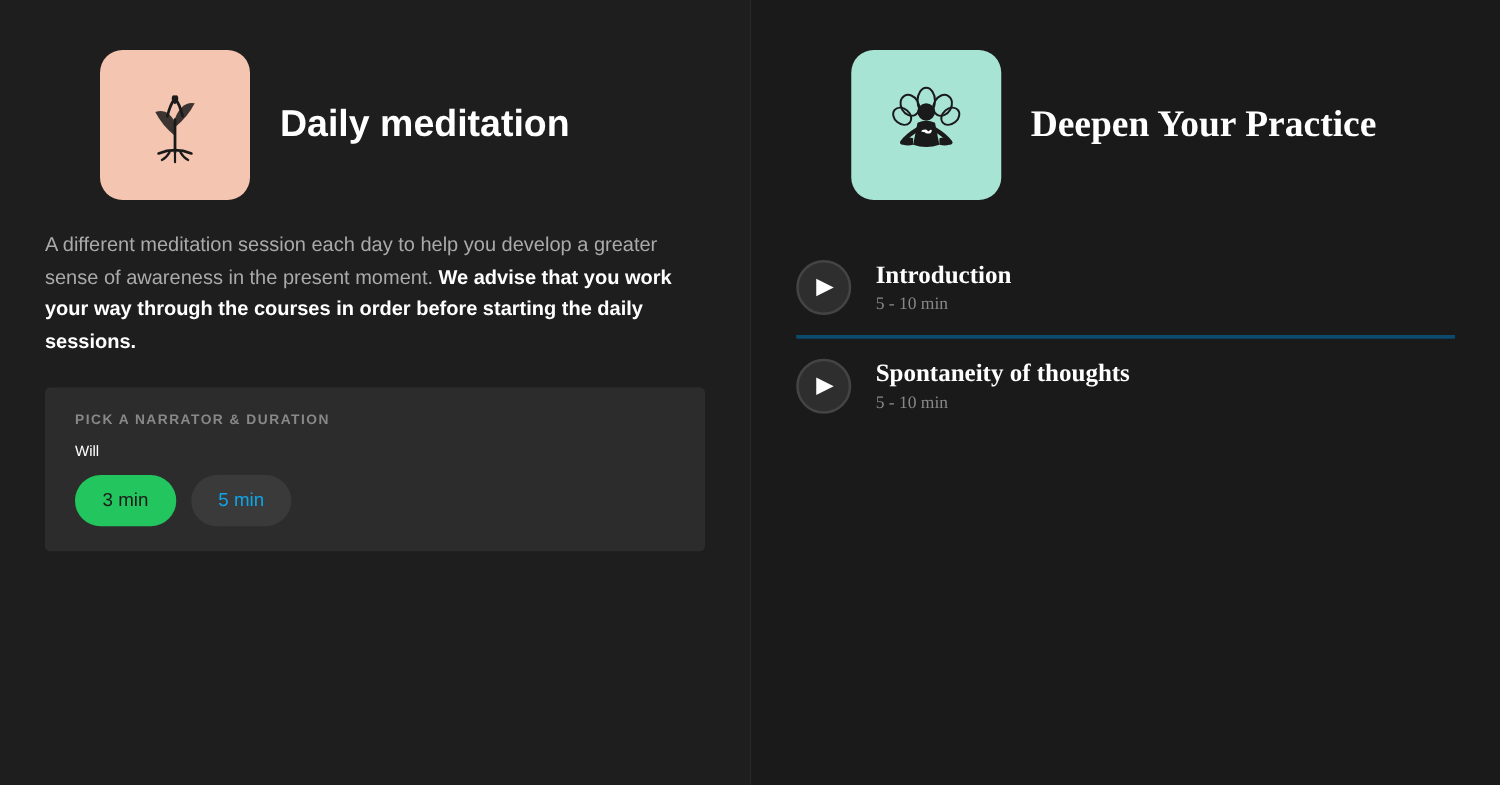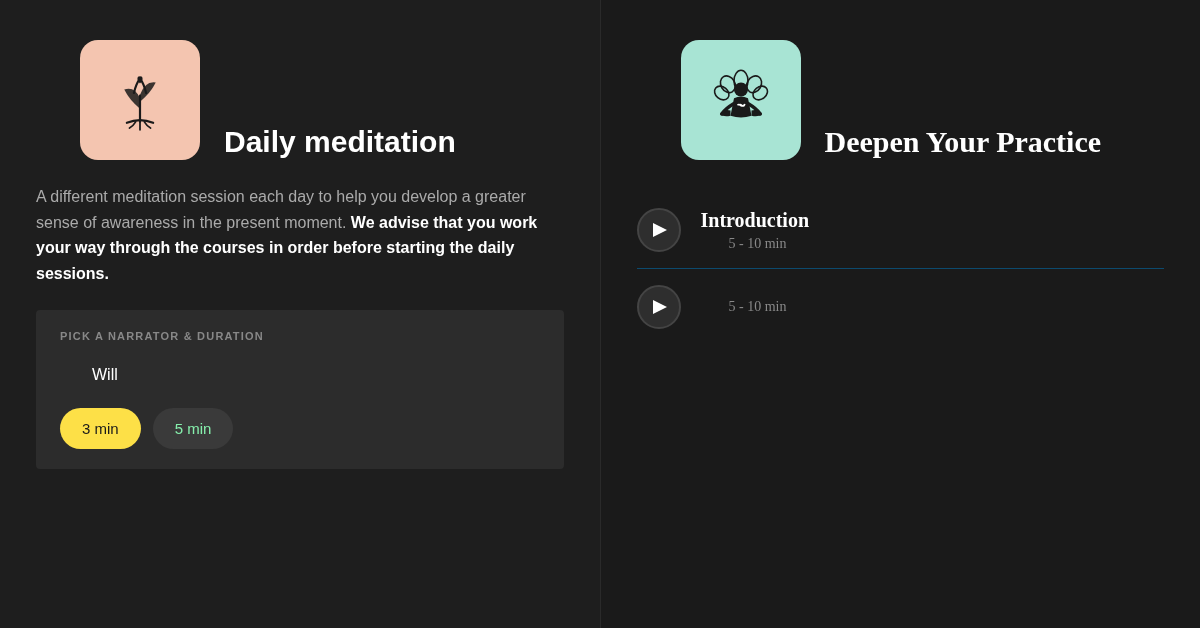--- a/index.html
+++ b/index.html
@@ -26,21 +26,21 @@
     }
 
     .panel-right {
       background: #1a1a1a;
       font-family: Liberation Serif, serif;
     }
 
     
     .header-row {
       display: flex;
-      align-items: flex-end;
+      align-items: center;
       gap: 24px;
       padding-left: 44px;
     }
 
     .icon-box {
       width: 120px;
       height: 120px;
       border-radius: 18px;
       flex-shrink: 0;
       display: flex;
@@ -75,78 +75,77 @@
       font-weight: 700;
     }
 
     
     .narrator-picker {
       background: #2c2c2c;
       border-radius: 4px;
       padding: 20px 24px;
       display: flex;
       flex-direction: column;
-      gap: 24px;
+      gap: 12px;
     }
 
     .picker-label {
       color: #888888;
       font-size: 11px;
       font-weight: 600;
       letter-spacing: 1.2px;
       text-transform: uppercase;
     }
 
     .narrator-name {
       color: #ffffff;
-      font-size: 16px;
+      font-size: 12px;
       font-weight: 500;
-      margin-left: 32px;
     }
 
     .duration-row {
       display: flex;
       gap: 12px;
       align-items: center;
     }
 
     .duration-btn {
       padding: 12px 22px;
       border-radius: 50px;
       font-size: 15px;
       font-weight: 500;
       cursor: pointer;
       border: none;
       outline: none;
     }
 
     .duration-btn.active {
-      background: #fde047;
+      background: #22c55e;
       color: #1a1a1a;
     }
 
     .duration-btn.inactive {
       background: #3a3a3a;
-      color: #86efac;
+      color: #0ea5e9;
     }
 
     
     .lessons-list {
       display: flex;
       flex-direction: column;
       gap: 0;
       margin-top: 8px;
     }
 
     .lesson-item {
       display: flex;
       align-items: center;
       gap: 20px;
       padding: 16px 0;
-      border-bottom: 1px solid #0c4a6e;
+      border-bottom: 3px solid #0c4a6e;
     }
 
     .lesson-item:last-child {
       border-bottom: none;
     }
 
     .play-btn {
       width: 44px;
       height: 44px;
       border-radius: 50%;
@@ -176,21 +175,20 @@
 
     .lesson-title {
       color: #ffffff;
       font-size: 20px;
       font-weight: 700;
     }
 
     .lesson-duration {
       color: #888888;
       font-size: 14px;
-      margin-left: 28px;
     }
 
     
     svg {
       width: 70px;
       height: 70px;
     }
   </style>
 </head>
 <body>
@@ -275,19 +273,20 @@
         <span class="lesson-title">Introduction</span>
         <span class="lesson-duration">5 - 10 min</span>
       </div>
     </div>
 
     <div class="lesson-item">
       <div class="play-btn">
         <div class="play-icon"></div>
       </div>
       <div class="lesson-info">
+        <span class="lesson-title">Spontaneity of thoughts</span>
         <span class="lesson-duration">5 - 10 min</span>
       </div>
     </div>
 
   </div>
 
 </div>
 
 </body></html>

